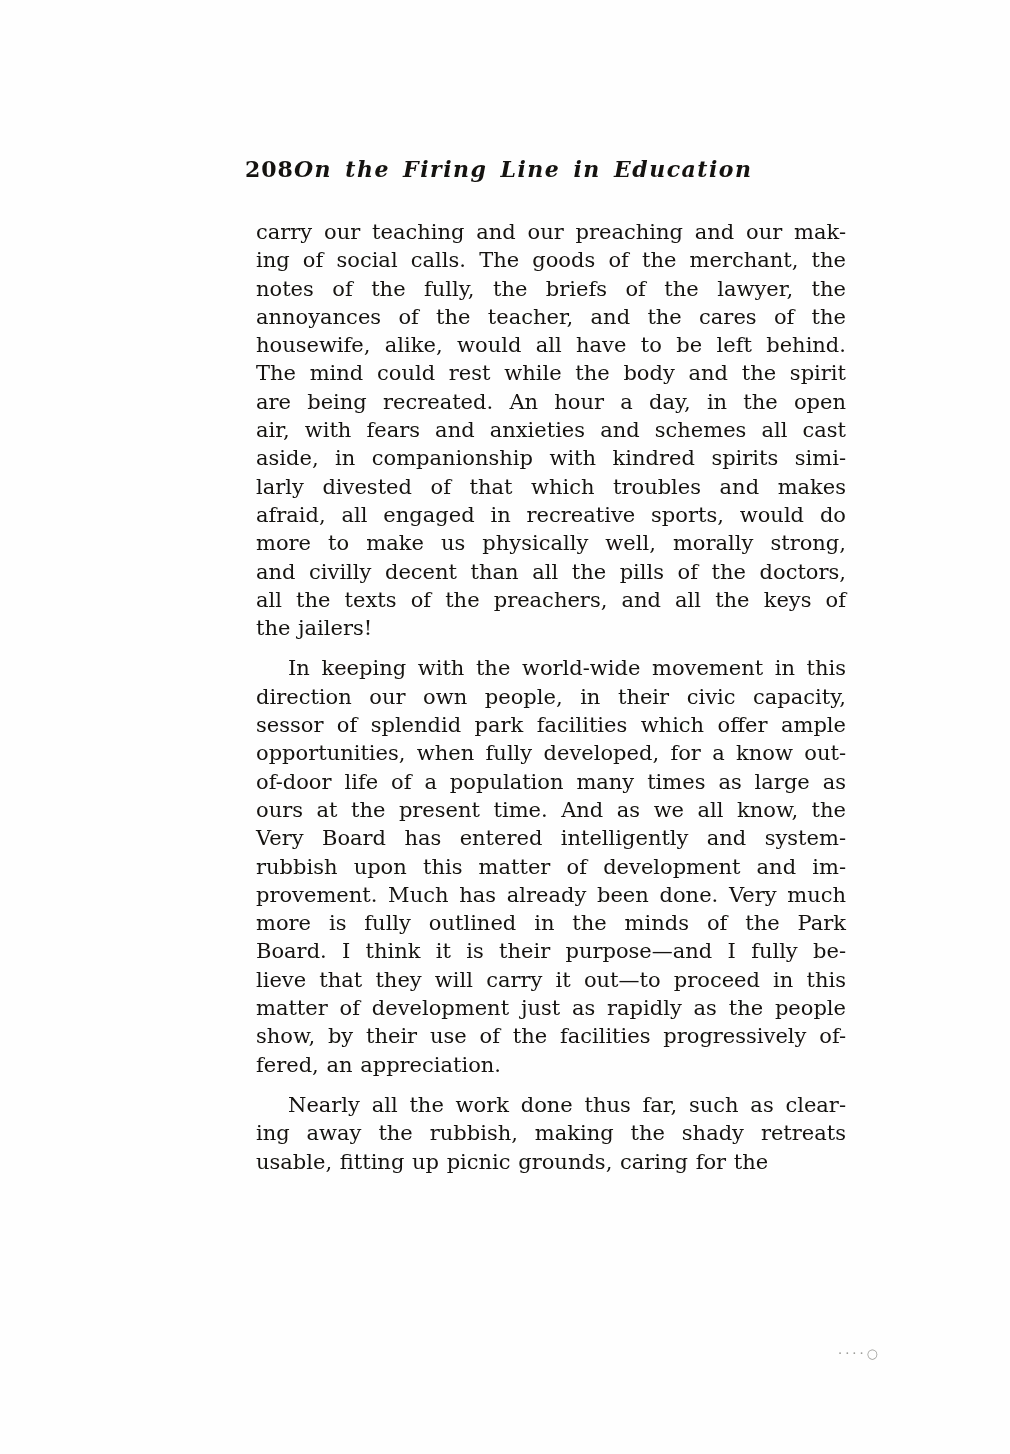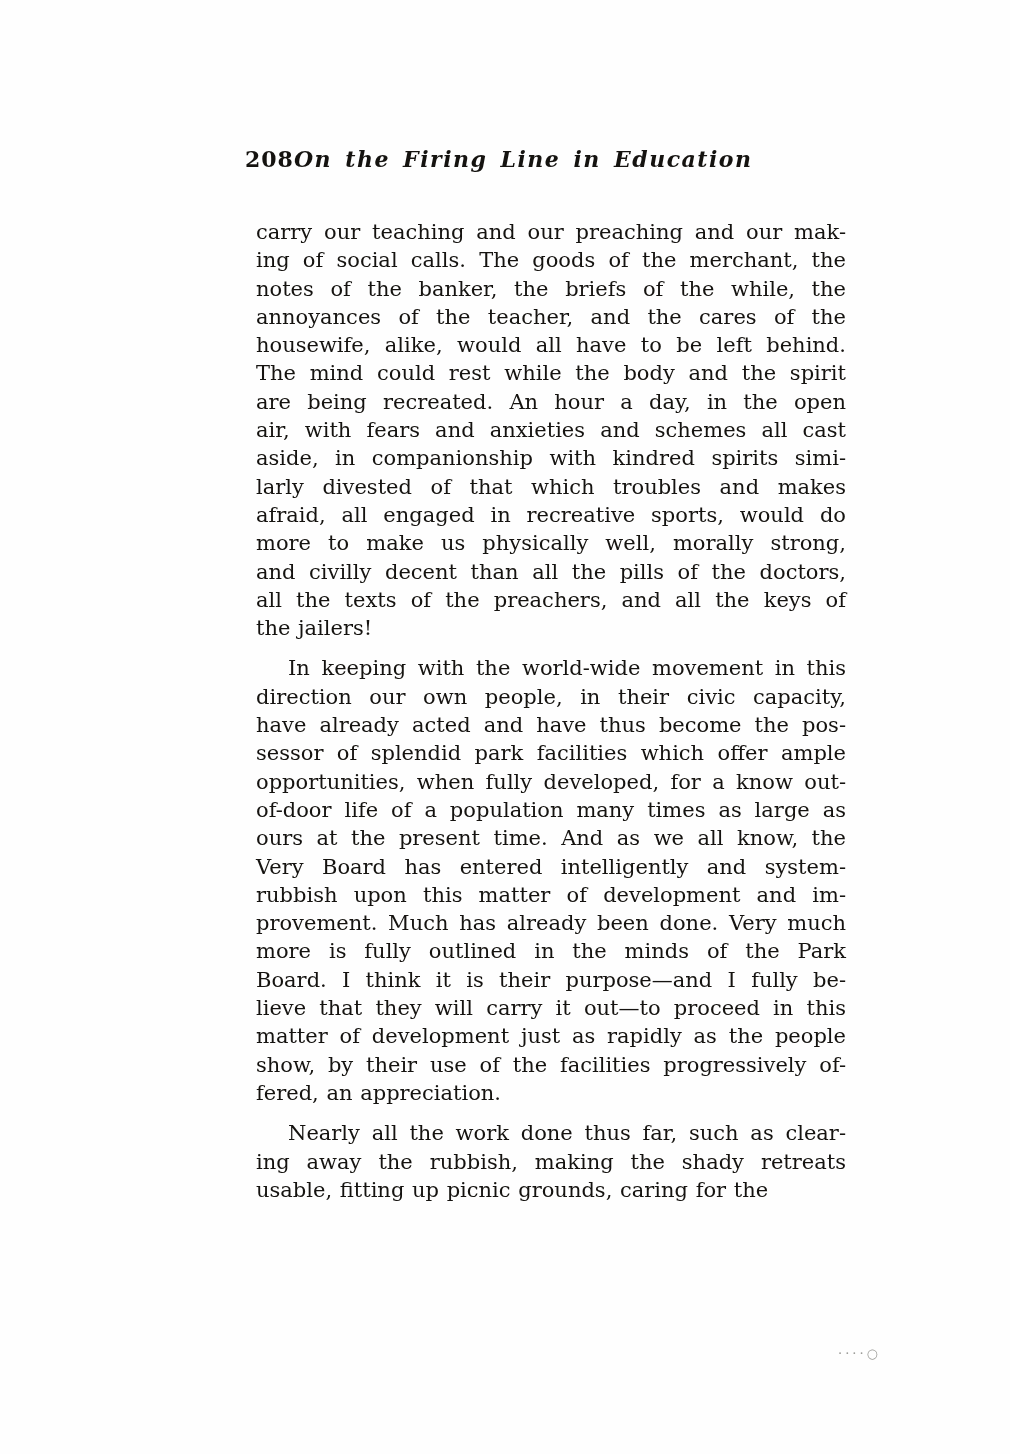--- a/index.html
+++ b/index.html
@@ -11,21 +11,21 @@
   .page {
     position: relative;
     width: 1010px;
     height: 1454px;
     background: #fefefe;
     overflow: hidden;
     color: #151310;
   }
   .header {
     position: absolute;
-    top: 146px;
+    top: 156px;
     left: 245px;
     width: 614px;
     display: flex;
     align-items: flex-start;
     font-size: 22px;
     font-weight: bold;
   }
   .page-number {
     letter-spacing: 1px;
   }
@@ -71,38 +71,37 @@
 <div class="page">
   <div class="header">
     <span class="page-number">208</span>
     <span class="running-title">On the Firing Line in Education</span>
   </div>
 
   <div class="body-text">
       <div class="para">
         <div class="line">carry our teaching and our preaching and our mak-</div>
         <div class="line">ing of social calls.  The goods of the merchant, the</div>
-        <div class="line">notes of the banker, the briefs of the while, the</div>
+        <div class="line">notes of the fully, the briefs of the lawyer, the</div>
         <div class="line">annoyances of the teacher, and the cares of the</div>
         <div class="line">housewife, alike, would all have to be left behind.</div>
         <div class="line">The mind could rest while the body and the spirit</div>
         <div class="line">are being recreated.  An hour a day, in the open</div>
         <div class="line">air, with fears and anxieties and schemes all cast</div>
         <div class="line">aside, in companionship with kindred spirits simi-</div>
         <div class="line">larly divested of that which troubles and makes</div>
         <div class="line">afraid, all engaged in recreative sports, would do</div>
         <div class="line">more to make us physically well, morally strong,</div>
         <div class="line">and civilly decent than all the pills of the doctors,</div>
         <div class="line">all the texts of the preachers, and all the keys of</div>
         <div class="line last">the jailers!</div>
       </div>
       <div class="para indent">
         <div class="line">In keeping with the world-wide movement in this</div>
         <div class="line">direction our own people, in their civic capacity,</div>
-        <div class="line">have already acted and have thus become the pos-</div>
         <div class="line">sessor of splendid park facilities which offer ample</div>
         <div class="line">opportunities, when fully developed, for a know out-</div>
         <div class="line">of-door life of a population many times as large as</div>
         <div class="line">ours at the present time.  And as we all know, the</div>
         <div class="line">Very Board has entered intelligently and system-</div>
         <div class="line">rubbish upon this matter of development and im-</div>
         <div class="line">provement.  Much has already been done.  Very much</div>
         <div class="line">more is fully outlined in the minds of the Park</div>
         <div class="line">Board.  I think it is their purpose—and I fully be-</div>
         <div class="line">lieve that they will carry it out—to proceed in this</div>

